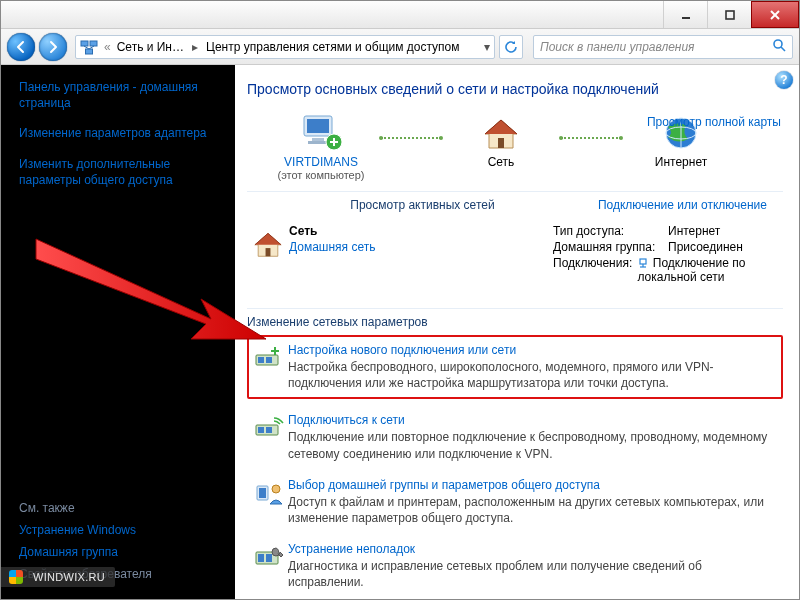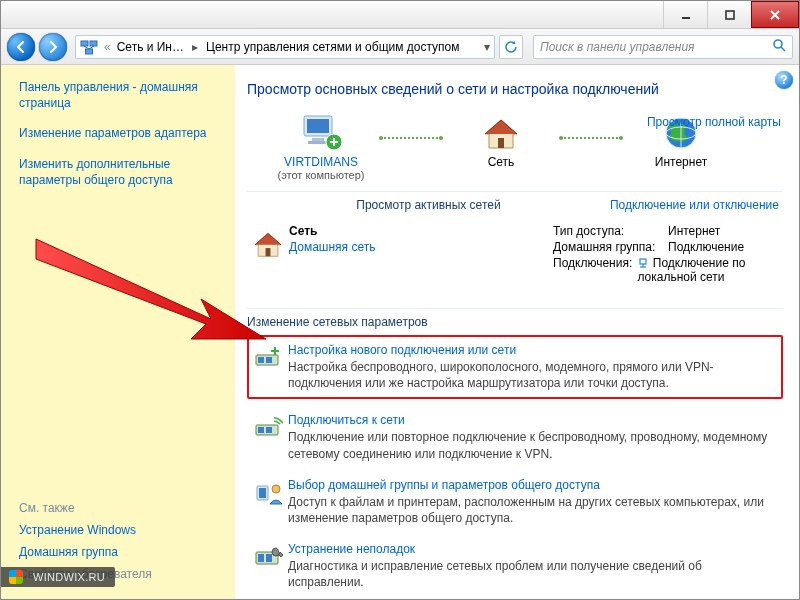--- a/index.html
+++ b/index.html
@@ -17,21 +17,21 @@
   .breadcrumb { flex:0 0 auto; height:24px; border:1px solid #bcd; background:#fff; display:flex; align-items:center; margin-left:4px; border-radius:2px; width: 420px; }
   .breadcrumb .bcicon { width:22px; height:22px; margin:0 2px; display:flex; align-items:center; justify-content:center; }
   .breadcrumb .sep { color:#888; padding:0 2px; }
   .breadcrumb .bctext { color:#000; padding:0 4px; white-space:nowrap; overflow:hidden; text-overflow:ellipsis;text-align:center; }
   .breadcrumb .chev { padding:0 4px; color:#555; }
   .refresh { width:24px; height:24px; border:1px solid #bcd; background:#fff; display:flex; align-items:center; justify-content:center; border-radius:2px; }
   .searchbox { flex:1; height:24px; border:1px solid #bcd; background:#fff; margin-left:6px; border-radius:2px; display:flex; align-items:center; padding:0 6px; color:#888; font-style:italic; }
   .searchbox .sicon { margin-left:auto; color:#2b86d9; }
   
   .body { flex:1; display:flex; background:#fff; overflow:hidden; }
-  .sidebar { width: 234px; background:#fef9c3; border-right:0; padding:14px 12px 10px 18px; display:flex; flex-direction:column; }
+  .sidebar { width: 234px; background:#000000; border-right:0; padding:14px 12px 10px 18px; display:flex; flex-direction:column; }
   .sidebar a.link { color:#0066cc; text-decoration:none; display:block; margin-bottom:14px; line-height:1.35; cursor:pointer; }
   .sidebar .spacer { flex:1; }
   .sidebar .seealso-title { color:#7a8aa0; margin-bottom:8px; }
   .sidebar .seealso a { display:block; color:#0066cc; text-decoration:none; margin-bottom:8px; cursor:pointer;}
   .sidebar .seealso .dim { color:#7a8aa0; }
   .main { flex:1; padding: 10px 16px 10px 6px; overflow:auto; position:relative; }
   .helpicon { position:absolute; top:6px; right:6px; width:18px; height:18px; border-radius:50%; background:radial-gradient(circle at 35% 30%, #aee1ff, #1f7ed6 75%); color:#fff; font-size:12px; font-weight:bold; display:flex; align-items:center; justify-content:center; box-shadow:0 0 1px #003366;}
   .main h1 { font-size: 14px; font-weight: normal; color:#003399; margin: 6px 0 14px 6px; }
   .maprow { display:flex; align-items:flex-start; gap: 0; margin-left: 20px; }
   .mapitem { display:flex; flex-direction:column; align-items:center; width:120px; }
@@ -47,21 +47,21 @@
   .section-row { display:flex; align-items:flex-start; border-top:1px solid #e6eef7; padding:6px 0 6px 0; margin-left:6px; }
   .section-row .sec-left { flex:0 0 42px; display:flex; justify-content:center; padding-top:2px;}
   .section-row .sec-mid { flex:1; }
   .section-row .sec-right { width:230px; font-size:12px; }
   .sec-right .kv { display:flex; margin-bottom:2px; }
   .sec-right .k { width:115px; color:#000; }
   .sec-right .v { color:#000; }
   .sec-right a { color:#0066cc; text-decoration:none; cursor:pointer;}
   .sec-mid b { font-weight:bold; }
   .sec-mid a { color:#0066cc; text-decoration:none; cursor:pointer; display:block; margin-top:2px;}
-  .sec-topright { float:right; color:#0066cc; text-decoration:none; font-size:12px; cursor:pointer; margin-right:4px;}
+  .sec-topright { float:right; color:#0066cc; text-decoration:none; font-size:12px; cursor:pointer; margin-right:16px;}
   .tasks { margin-left:6px; }
   .task { display:flex; gap:3px; padding:8px 10px 8px 6px; }
   .task.hl { border:2px solid #d11; border-radius:2px; padding:6px 8px 6px 4px; margin:2px 0 6px 0; }
   .task .ticon { flex:0 0 32px; display:flex; align-items:flex-start; justify-content:center; padding-top:2px;}
   .task .tcontent { flex:1; }
   .task .tcontent a.title { color:#0066cc; text-decoration:none; font-size:12px; display:block; margin-bottom:2px; cursor:pointer;}
   .task .tcontent .desc { color:#444; font-size:12px; line-height:1.35; }
   
   .watermark { position:absolute; left:0; bottom:12px; height:20px; padding:2px 10px 2px 32px; background: rgba(50,50,50,.78); color:#e8e8e8; font-size:11px; letter-spacing:.3px; display:flex; align-items:center; border-radius:0 2px 2px 0;}
   .watermark::before { content:""; position:absolute; left:8px; top:3px; width:14px; height:14px; border-radius:3px; background:conic-gradient(#f25022 0 25%, #7fba00 0 50%, #ffb900 0 75%, #00a4ef 0 100%); }
@@ -222,21 +222,21 @@
           <b>Сеть</b>
           <a>Домашняя сеть</a>
         </div>
         <div class="sec-right">
           <div class="kv">
               <span class="k">Тип доступа:</span>
               <span class="v">Интернет</span>
             </div>
           <div class="kv">
               <span class="k">Домашняя группа:</span>
-              <a class="v">Подключение</a>
+              <a class="v">Присоединен</a>
             </div>
           <div class="kv">
               <span class="k">Подключения:</span>
             <a class="v">
               <span class="speaker-icon">
                 <svg width="12" height="12" viewBox="0 0 12 12" style="vertical-align:-2px">
                     <rect x="3" y="2" width="6" height="5" fill="none" stroke="#2b86d9" stroke-width="1.2"></rect>
                     <line x1="6" y1="7" x2="6" y2="10" stroke="#2b86d9" stroke-width="1.2"></line>
                     <line x1="3" y1="10" x2="9" y2="10" stroke="#2b86d9" stroke-width="1.2"></line>
                   </svg>

